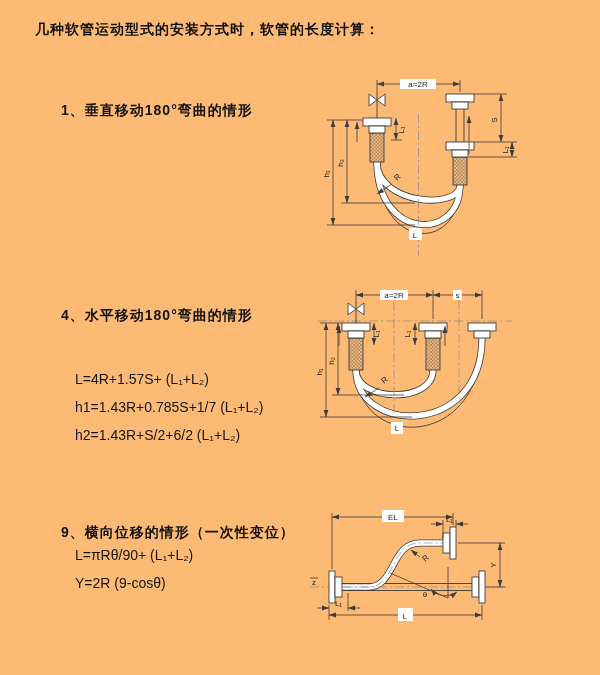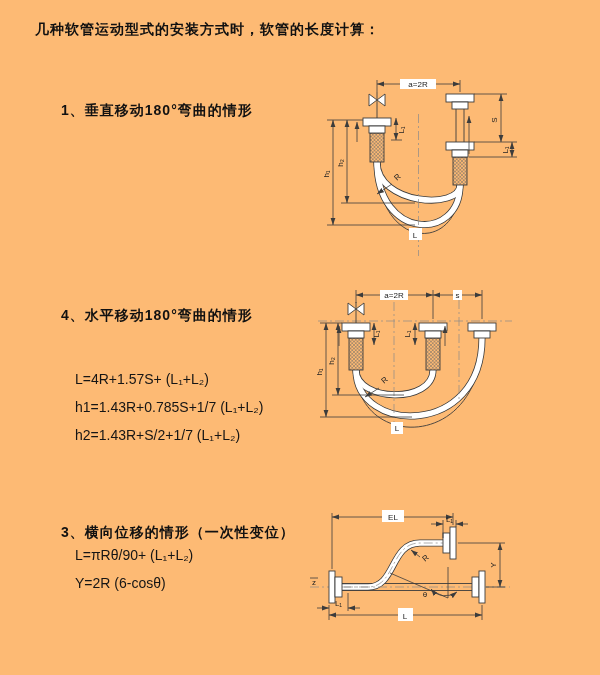--- a/index.html
+++ b/index.html
@@ -90,21 +90,21 @@
       <text class="lb" font-size="9" x="82" y="111" transform="rotate(-42 82 111)">R</text>
       <rect class="wb" x="94" y="158" width="13" height="12"></rect>
       <text class="lb" font-size="9" x="100" y="168" text-anchor="middle">L</text>
     </g>
   </svg>
 
   <div class="sec-head" style="top:307px;">4、水平移动180°弯曲的情形</div>
   <div class="formulas" style="top:323px;margin-top:42px;">
     <div>L=4R+1.57S+ (L₁+L₂)</div>
     <div>h1=1.43R+0.785S+1/7 (L₁+L₂)</div>
-    <div>h2=1.43R+S/2+1/7 (L₁+L₂)</div>
+    <div>h2=1.43R+S/2+6/2 (L₁+L₂)</div>
   </div>
 
   <svg class="diag" style="left:312px;top:282px;" width="278" height="182" viewBox="0 0 278 182">
     <defs>
       <marker id="d2a" markerUnits="userSpaceOnUse" markerWidth="8" markerHeight="6" refX="7" refY="3" orient="auto-start-reverse">
         <path d="M0,0.6 L7,3 L0,5.4 Z" fill="#3c3c3c"></path>
       </marker>
       <pattern id="d2h" width="3.5" height="3.5" patternUnits="userSpaceOnUse">
         <path d="M0,3.5 L3.5,0 M0,0 L3.5,3.5" stroke="#666" stroke-width="0.5"></path>
       </pattern>
@@ -156,24 +156,24 @@
       <text class="lb" font-size="6" x="67" y="52" text-anchor="middle" transform="rotate(-90 67 52)">L₁</text>
       <text class="lb" font-size="6" x="98" y="52" text-anchor="middle" transform="rotate(-90 98 52)">L₁</text>
       <text class="lb" font-size="7" x="22" y="79" text-anchor="middle" transform="rotate(-90 22 79)">h₂</text>
       <text class="lb" font-size="7" x="10" y="90" text-anchor="middle" transform="rotate(-90 10 90)">h₁</text>
       <text class="lb" font-size="9" x="72" y="102" transform="rotate(-40 72 102)">R</text>
       <rect class="wb" x="79" y="140" width="12" height="12"></rect>
       <text class="lb" font-size="9" x="85" y="149" text-anchor="middle">L</text>
     </g>
   </svg>
 
-  <div class="sec-head" style="top:524px;">3、横向位移的情形（一次性变位）</div>
+  <div class="sec-head" style="top:524px;">9、横向位移的情形（一次性变位）</div>
   <div class="formulas" style="top:541px;">
     <div>L=πRθ/90+ (L₁+L₂)</div>
-    <div>Y=2R (6-cosθ)</div>
+    <div>Y=2R (9-cosθ)</div>
   </div>
 
   <svg class="diag" style="left:298px;top:505px;" width="300" height="148" viewBox="0 0 300 148">
     <defs>
       <marker id="d3a" markerUnits="userSpaceOnUse" markerWidth="8" markerHeight="6" refX="7" refY="3" orient="auto-start-reverse">
         <path d="M0,0.6 L7,3 L0,5.4 Z" fill="#3c3c3c"></path>
       </marker>
     </defs>
     <g>
       <line class="tn" x1="44" y1="78.5" x2="176" y2="78.5"></line>

